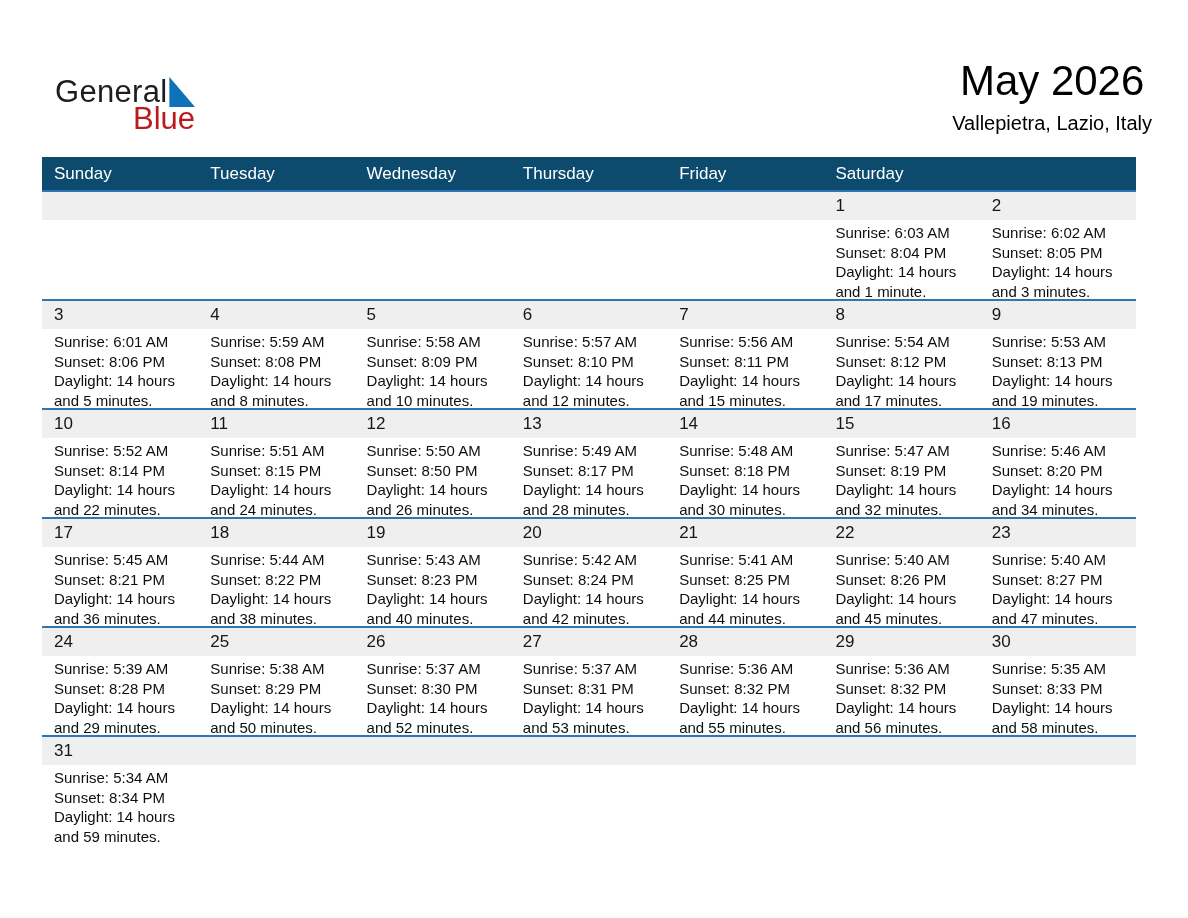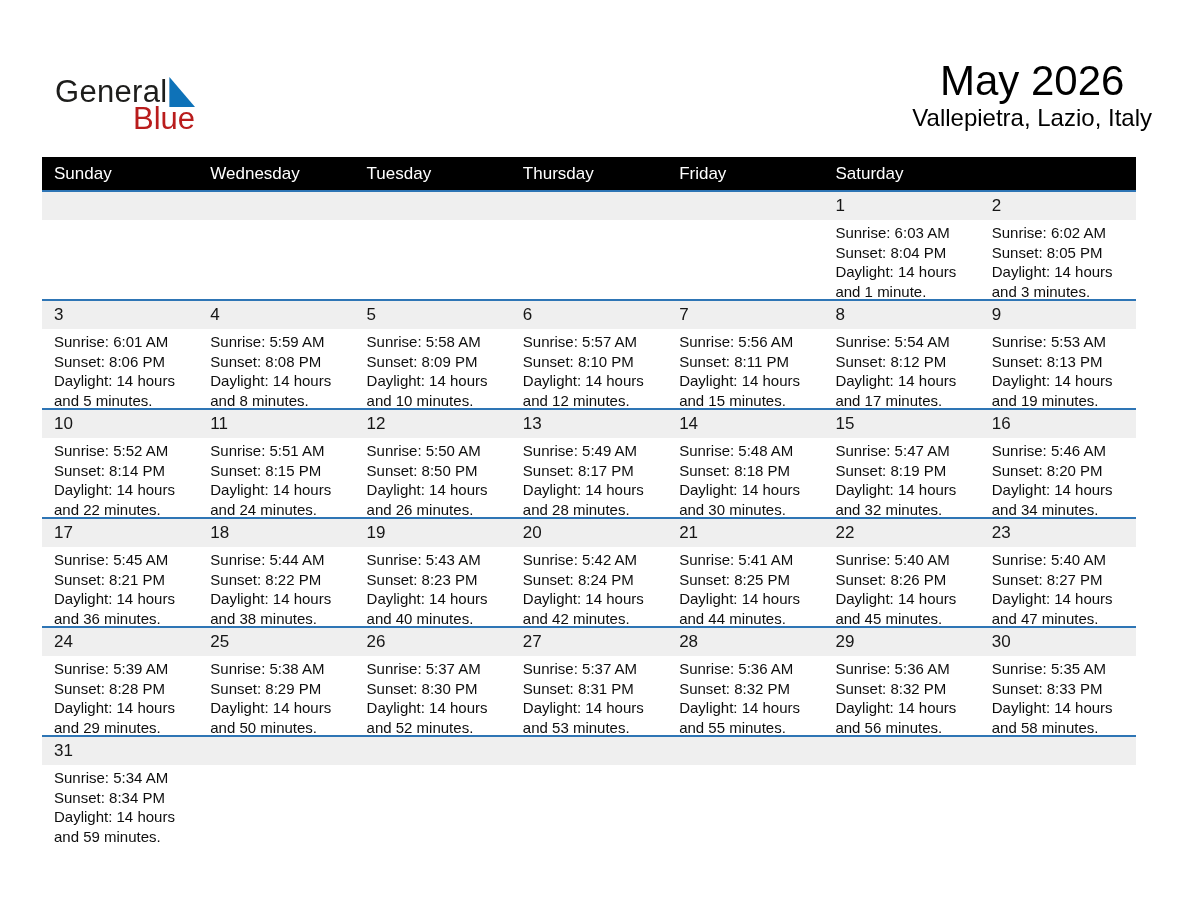--- a/index.html
+++ b/index.html
@@ -18,28 +18,28 @@
   .logo-general { font-size: 31px; color: #1d1d1b; letter-spacing: 0.3px; line-height: 1; }
   .logo-triangle {
     width: 40px; height: 30px; margin-left: 2px;
     background: #0e72b8;
     clip-path: polygon(0 0, 100% 100%, 0 100%);
   }
   .logo-blue { font-size: 31px; color: #b91c1c; line-height: 1; text-align: right; margin-top: -4px; }
 
   .title-block { position: absolute; right: 36px; top: 58px; text-align: center; }
   .month-title { font-size: 42px; font-weight: 400; color: #000; line-height: 1.1; }
-  .location-subtitle { font-size: 24px; font-weight: 400; color: #000; }
+  .location-subtitle { font-size: 20px; font-weight: 400; color: #000; margin-top: 8px; }
 
   
   .calendar { position: absolute; left: 42px; top: 157px; width: 1094px; }
 
   .weekday-row {
     display: grid; grid-template-columns: repeat(7, 1fr);
-    background: #000000; height: 33px; text-align: center;
+    background: #0c4a6e; height: 33px; text-align: center;
   }
   .weekday {
     color: #ffffff; font-size: 17px; font-weight: 400;
     padding-left: 12px; display: flex; align-items: center;
   }
 
   .week-row { position: relative; border-top: 2px solid #2e75b5; height: 109px; }
   .week-row.last { height: 122px; }
   .band { position: absolute; left: 0; top: 0; right: 0; height: 28px; background: #efefef; }
   .cells { position: relative; display: grid; grid-template-columns: repeat(7, 1fr); height: 100%; }
@@ -60,22 +60,22 @@
 </div>
 
 <div class="title-block">
   <div class="month-title">May 2026</div>
   <div class="location-subtitle">Vallepietra, Lazio, Italy</div>
 </div>
 
 <div class="calendar">
   <div class="weekday-row">
     <div class="weekday">Sunday</div>
+    <div class="weekday">Tuesday</div>
     <div class="weekday">Wednesday</div>
-    <div class="weekday">Tuesday</div>
     <div class="weekday">Thursday</div>
     <div class="weekday">Friday</div>
     <div class="weekday">Saturday</div>
   </div>
   <div id="weeks-container">
       <div class="week-row">
         <div class="band"></div>
         <div class="cells">
           <div class="cell"></div>
           <div class="cell"></div>

